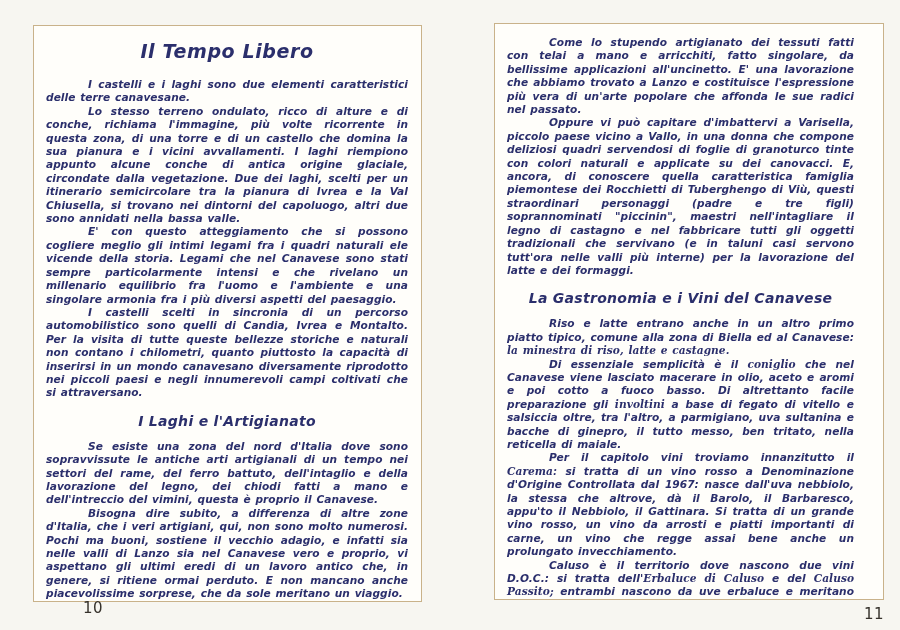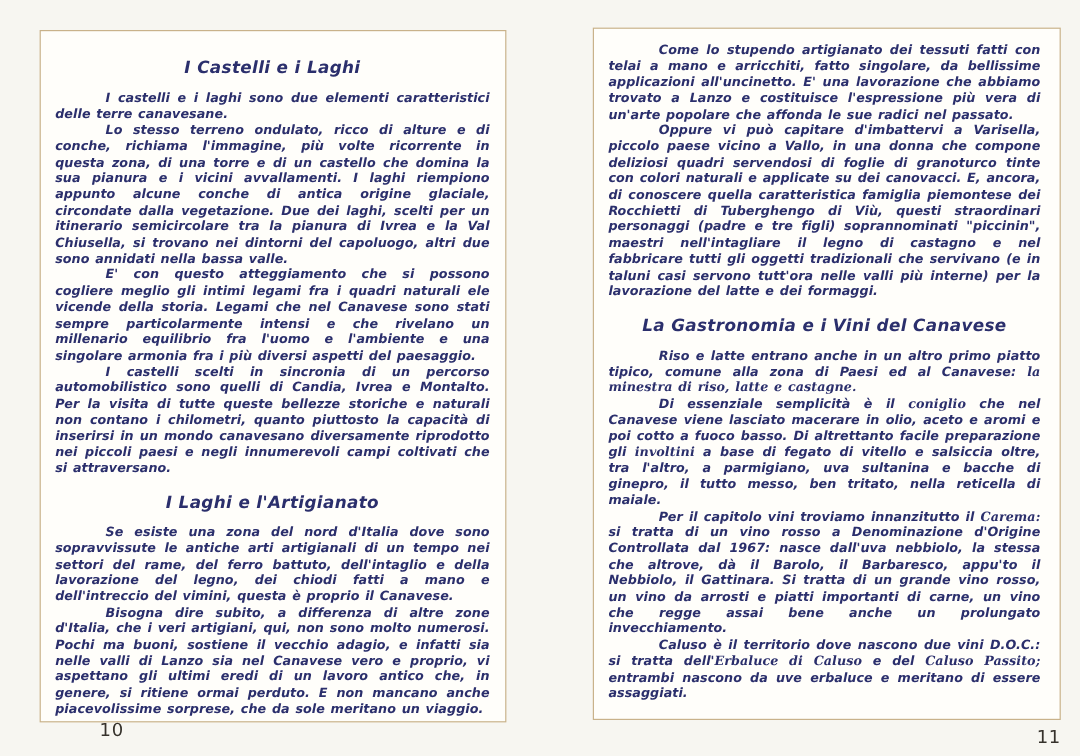--- a/index.html
+++ b/index.html
@@ -10,21 +10,21 @@
   }
   .spread{position:absolute;inset:0;}
   .page{
     position:absolute;
     background:var(--paper,#fffefa);
     border:1px solid var(--frame,#c9b28a);
     box-sizing:border-box;
     overflow:hidden;
   }
   .page-left{left:33px;top:25px;width:389px;height:577px;padding:10px 13px 6px 12px;}
-  .page-right{left:494px;top:23px;width:390px;height:577px;padding:12px 16px 6px 12px;}
+  .page-right{left:494px;top:23px;width:390px;height:577px;padding:12px 29px 6px 12px;}
   .chapter-title{
     margin:4px 0 16px 0;
     text-align:center;
     font-size:19px;
     font-weight:bold;font-style:italic;
     letter-spacing:0.6px;
     color:var(--ink,#2b2f6c);
   }
   .section-heading{
     margin:13px 0 11px 0;
@@ -59,37 +59,37 @@
   .page-number-left{left:83px;top:599px;}
   .page-number-right{left:864px;top:605px;}
 </style>
 </head>
 <body style="--ink: #2b2f6c; --frame: #c9b28a; --paper: #fffefa; --pnum: #36322c;">
 
 <div class="spread">
 
   <div class="page page-left">
     <div>
-        <div class="section-heading">I Castelli e i Laghi</div>
+        <div class="chapter-title">Il Tempo Libero</div>
         <p class="para"><span>I castelli e i laghi sono due elementi caratteristici delle terre canavesane.</span></p>
         <p class="para"><span>Lo stesso terreno ondulato, ricco di alture e di conche, richiama l'immagine, più volte ricorrente in questa zona, di una torre e di un castello che domina la sua pianura e i vicini avvallamenti. I laghi riempiono appunto alcune conche di antica origine glaciale, circondate dalla vegetazione. Due dei laghi, scelti per un itinerario semicircolare tra la pianura di Ivrea e la Val Chiusella, si trovano nei dintorni del capoluogo, altri due sono annidati nella bassa valle.</span></p>
         <p class="para"><span>E' con questo atteggiamento che si possono cogliere meglio gli intimi legami fra i quadri naturali ele vicende della storia. Legami che nel Canavese sono stati sempre particolarmente intensi e che rivelano un millenario equilibrio fra l'uomo e l'ambiente e una singolare armonia fra i più diversi aspetti del paesaggio.</span></p>
         <p class="para"><span>I castelli scelti in sincronia di un percorso automobilistico sono quelli di Candia, Ivrea e Montalto. Per la visita di tutte queste bellezze storiche e naturali non contano i chilometri, quanto piuttosto la capacità di inserirsi in un mondo canavesano diversamente riprodotto nei piccoli paesi e negli innumerevoli campi coltivati che si attraversano.</span></p>
         <div class="section-heading">I Laghi e l'Artigianato</div>
         <p class="para"><span>Se esiste una zona del nord d'Italia dove sono sopravvissute le antiche arti artigianali di un tempo nei settori del rame, del ferro battuto, dell'intaglio e della lavorazione del legno, dei chiodi fatti a mano e dell'intreccio del vimini, questa è proprio il Canavese.</span></p>
         <p class="para"><span>Bisogna dire subito, a differenza di altre zone d'Italia, che i veri artigiani, qui, non sono molto numerosi. Pochi ma buoni, sostiene il vecchio adagio, e infatti sia nelle valli di Lanzo sia nel Canavese vero e proprio, vi aspettano gli ultimi eredi di un lavoro antico che, in genere, si ritiene ormai perduto. E non mancano anche piacevolissime sorprese, che da sole meritano un viaggio.</span></p>
       </div>
   </div>
 
   <div class="page page-right">
     <div>
         <p class="para"><span>Come lo stupendo artigianato dei tessuti fatti con telai a mano e arricchiti, fatto singolare, da bellissime applicazioni all'uncinetto. E' una lavorazione che abbiamo trovato a Lanzo e costituisce l'espressione più vera di un'arte popolare che affonda le sue radici nel passato.</span></p>
         <p class="para"><span>Oppure vi può capitare d'imbattervi a Varisella, piccolo paese vicino a Vallo, in una donna che compone deliziosi quadri servendosi di foglie di granoturco tinte con colori naturali e applicate su dei canovacci. E, ancora, di conoscere quella caratteristica famiglia piemontese dei Rocchietti di Tuberghengo di Viù, questi straordinari personaggi (padre e tre figli) soprannominati "piccinin", maestri nell'intagliare il legno di castagno e nel fabbricare tutti gli oggetti tradizionali che servivano (e in taluni casi servono tutt'ora nelle valli più interne) per la lavorazione del latte e dei formaggi.</span></p>
         <div class="section-heading">La Gastronomia e i Vini del Canavese</div>
-        <p class="para"><span>Riso e latte entrano anche in un altro primo piatto tipico, comune alla zona di Paesi ed al Canavese: </span><span class="em">la minestra di riso, latte e castagne.</span></p>
+        <p class="para"><span>Riso e latte entrano anche in un altro primo piatto tipico, comune alla zona di Biella ed al Canavese: </span><span class="em">la minestra di riso, latte e castagne.</span></p>
         <p class="para"><span>Di essenziale semplicità è il </span><span class="em">coniglio</span><span> che nel Canavese viene lasciato macerare in olio, aceto e aromi e poi cotto a fuoco basso. Di altrettanto facile preparazione gli </span><span class="em">involtini</span><span> a base di fegato di vitello e salsiccia oltre, tra l'altro, a parmigiano, uva sultanina e bacche di ginepro, il tutto messo, ben tritato, nella reticella di maiale.</span></p>
         <p class="para"><span>Per il capitolo vini troviamo innanzitutto il </span><span class="em">Carema:</span><span> si tratta di un vino rosso a Denominazione d'Origine Controllata dal 1967: nasce dall'uva nebbiolo, la stessa che altrove, dà il Barolo, il Barbaresco, appu'to il Nebbiolo, il Gattinara. Si tratta di un grande vino rosso, un vino da arrosti e piatti importanti di carne, un vino che regge assai bene anche un prolungato invecchiamento.</span></p>
         <p class="para"><span>Caluso è il territorio dove nascono due vini D.O.C.: si tratta dell'</span><span class="em">Erbaluce di Caluso</span><span> e del </span><span class="em">Caluso Passito;</span><span> entrambi nascono da uve erbaluce e meritano di essere assaggiati.</span></p>
       </div>
   </div>
 
   <div class="page-number page-number-left">10</div>
 
   <div class="page-number page-number-right">11</div>
 

